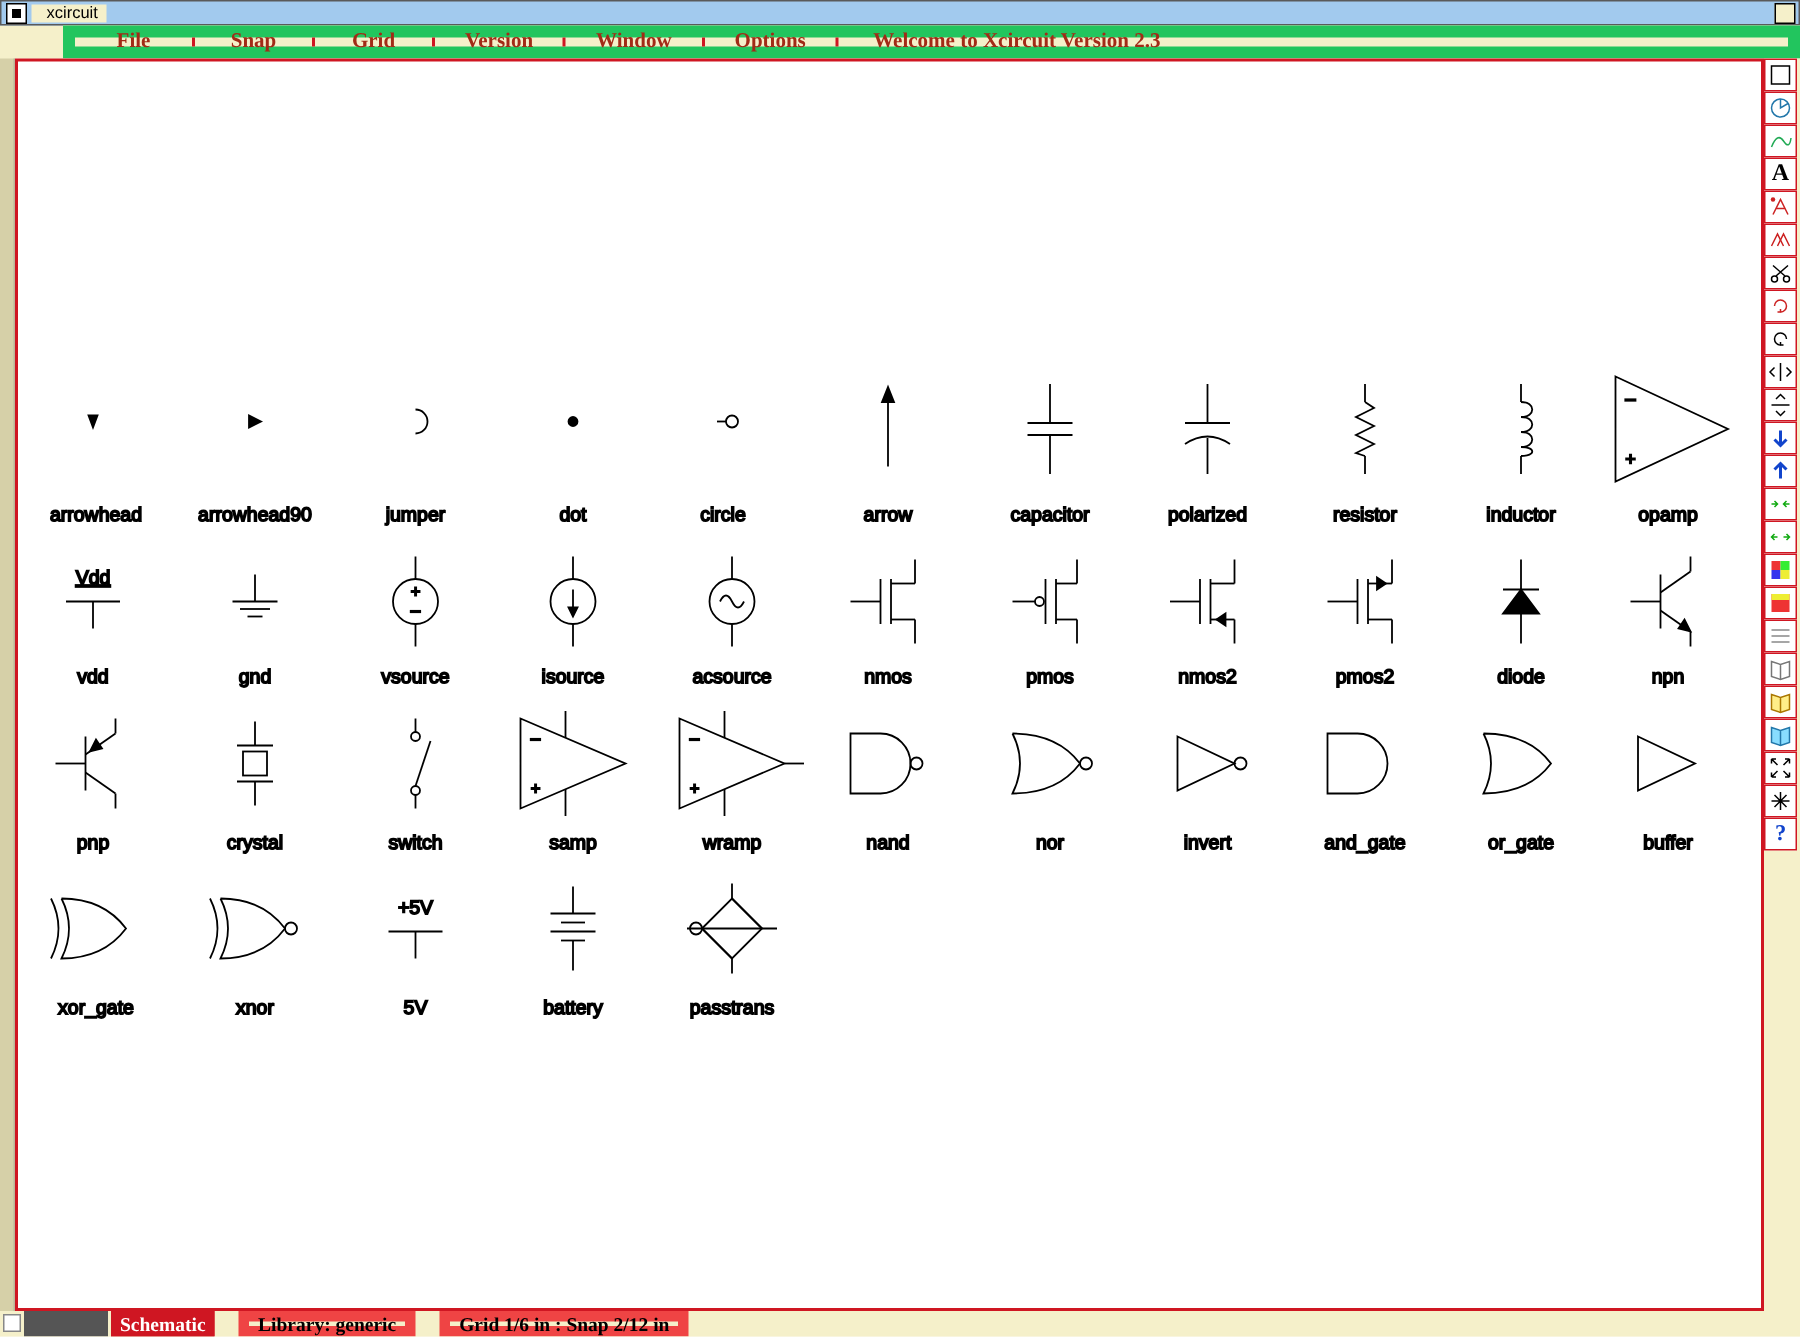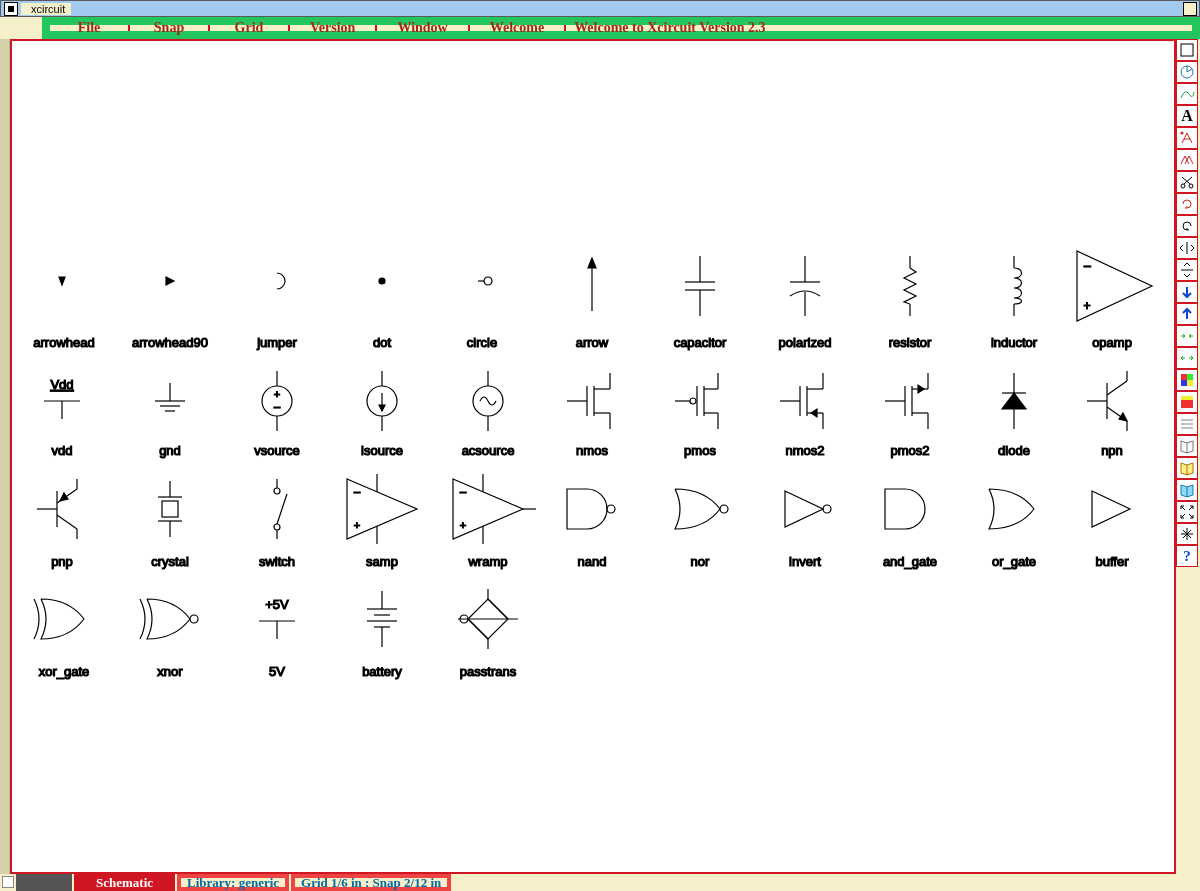--- a/index.html
+++ b/index.html
@@ -57,21 +57,21 @@
     align-items: center;
     justify-content: center;
     padding: 0 20px;
     min-width: 80px;
   }
   .menubar .welcome {
     color: #a22b17;
     font-weight: bold;
     font-size: 14px;
     display:flex;align-items:center;
-    padding-left: 8px;
+    padding-left: 23px;
   }
   .mainrow {
     display: flex;
     height: 835px;
   }
   .leftgutter {
     width: 10px;
     background: #d6d0a8;
     border-right:1px solid #bbb69a;
   }
@@ -118,49 +118,49 @@
   }
   .statusbar .sq {
     width:12px;height:12px;background:#fff;border:1px solid #888;margin:2px;
   }
   .statusbar .dark { width:56px;background:#555;}
   .statusbar .badge {
     border: 2px solid #cf1622;
     background: #cf1622;
     color: #fff;
     font-weight: bold;
-    padding: 0 20px;
+    padding: 0 4px;
     display:flex;align-items:center;
     margin-left:2px;
   }
   .statusbar .field {
-    border: 4px solid #ef4444;
-    color: #0369a1;
+    border: 7px solid #ef4444;
+    color: #000000;
     font-weight: bold;
     padding: 0 6px;
     display:flex;align-items:center;
-    margin-left:2px;
+    margin-left:16px;
   }
 </style>
 </head>
 <body>
 
 <div class="titlebar">
   <div class="appicon"></div>
   <span class="title">xcircuit</span>
   <div class="winctl"></div>
 </div>
 
 <div class="menubar">
   <div class="menuitem">File</div>
   <div class="menuitem">Snap</div>
   <div class="menuitem">Grid</div>
   <div class="menuitem">Version</div>
   <div class="menuitem">Window</div>
-  <div class="menuitem">Welcome</div>
+  <div class="menuitem">Options</div>
   <div class="welcome">Welcome to Xcircuit Version 2.3</div>
 </div>
 
 <div class="mainrow">
   <div class="leftgutter"></div>
 
   <div class="canvaswrap">
     <div class="canvas">
       <svg width="1165" height="831" viewBox="0 0 1165 831">
         <g stroke="#000" stroke-width="1.2" fill="none">

